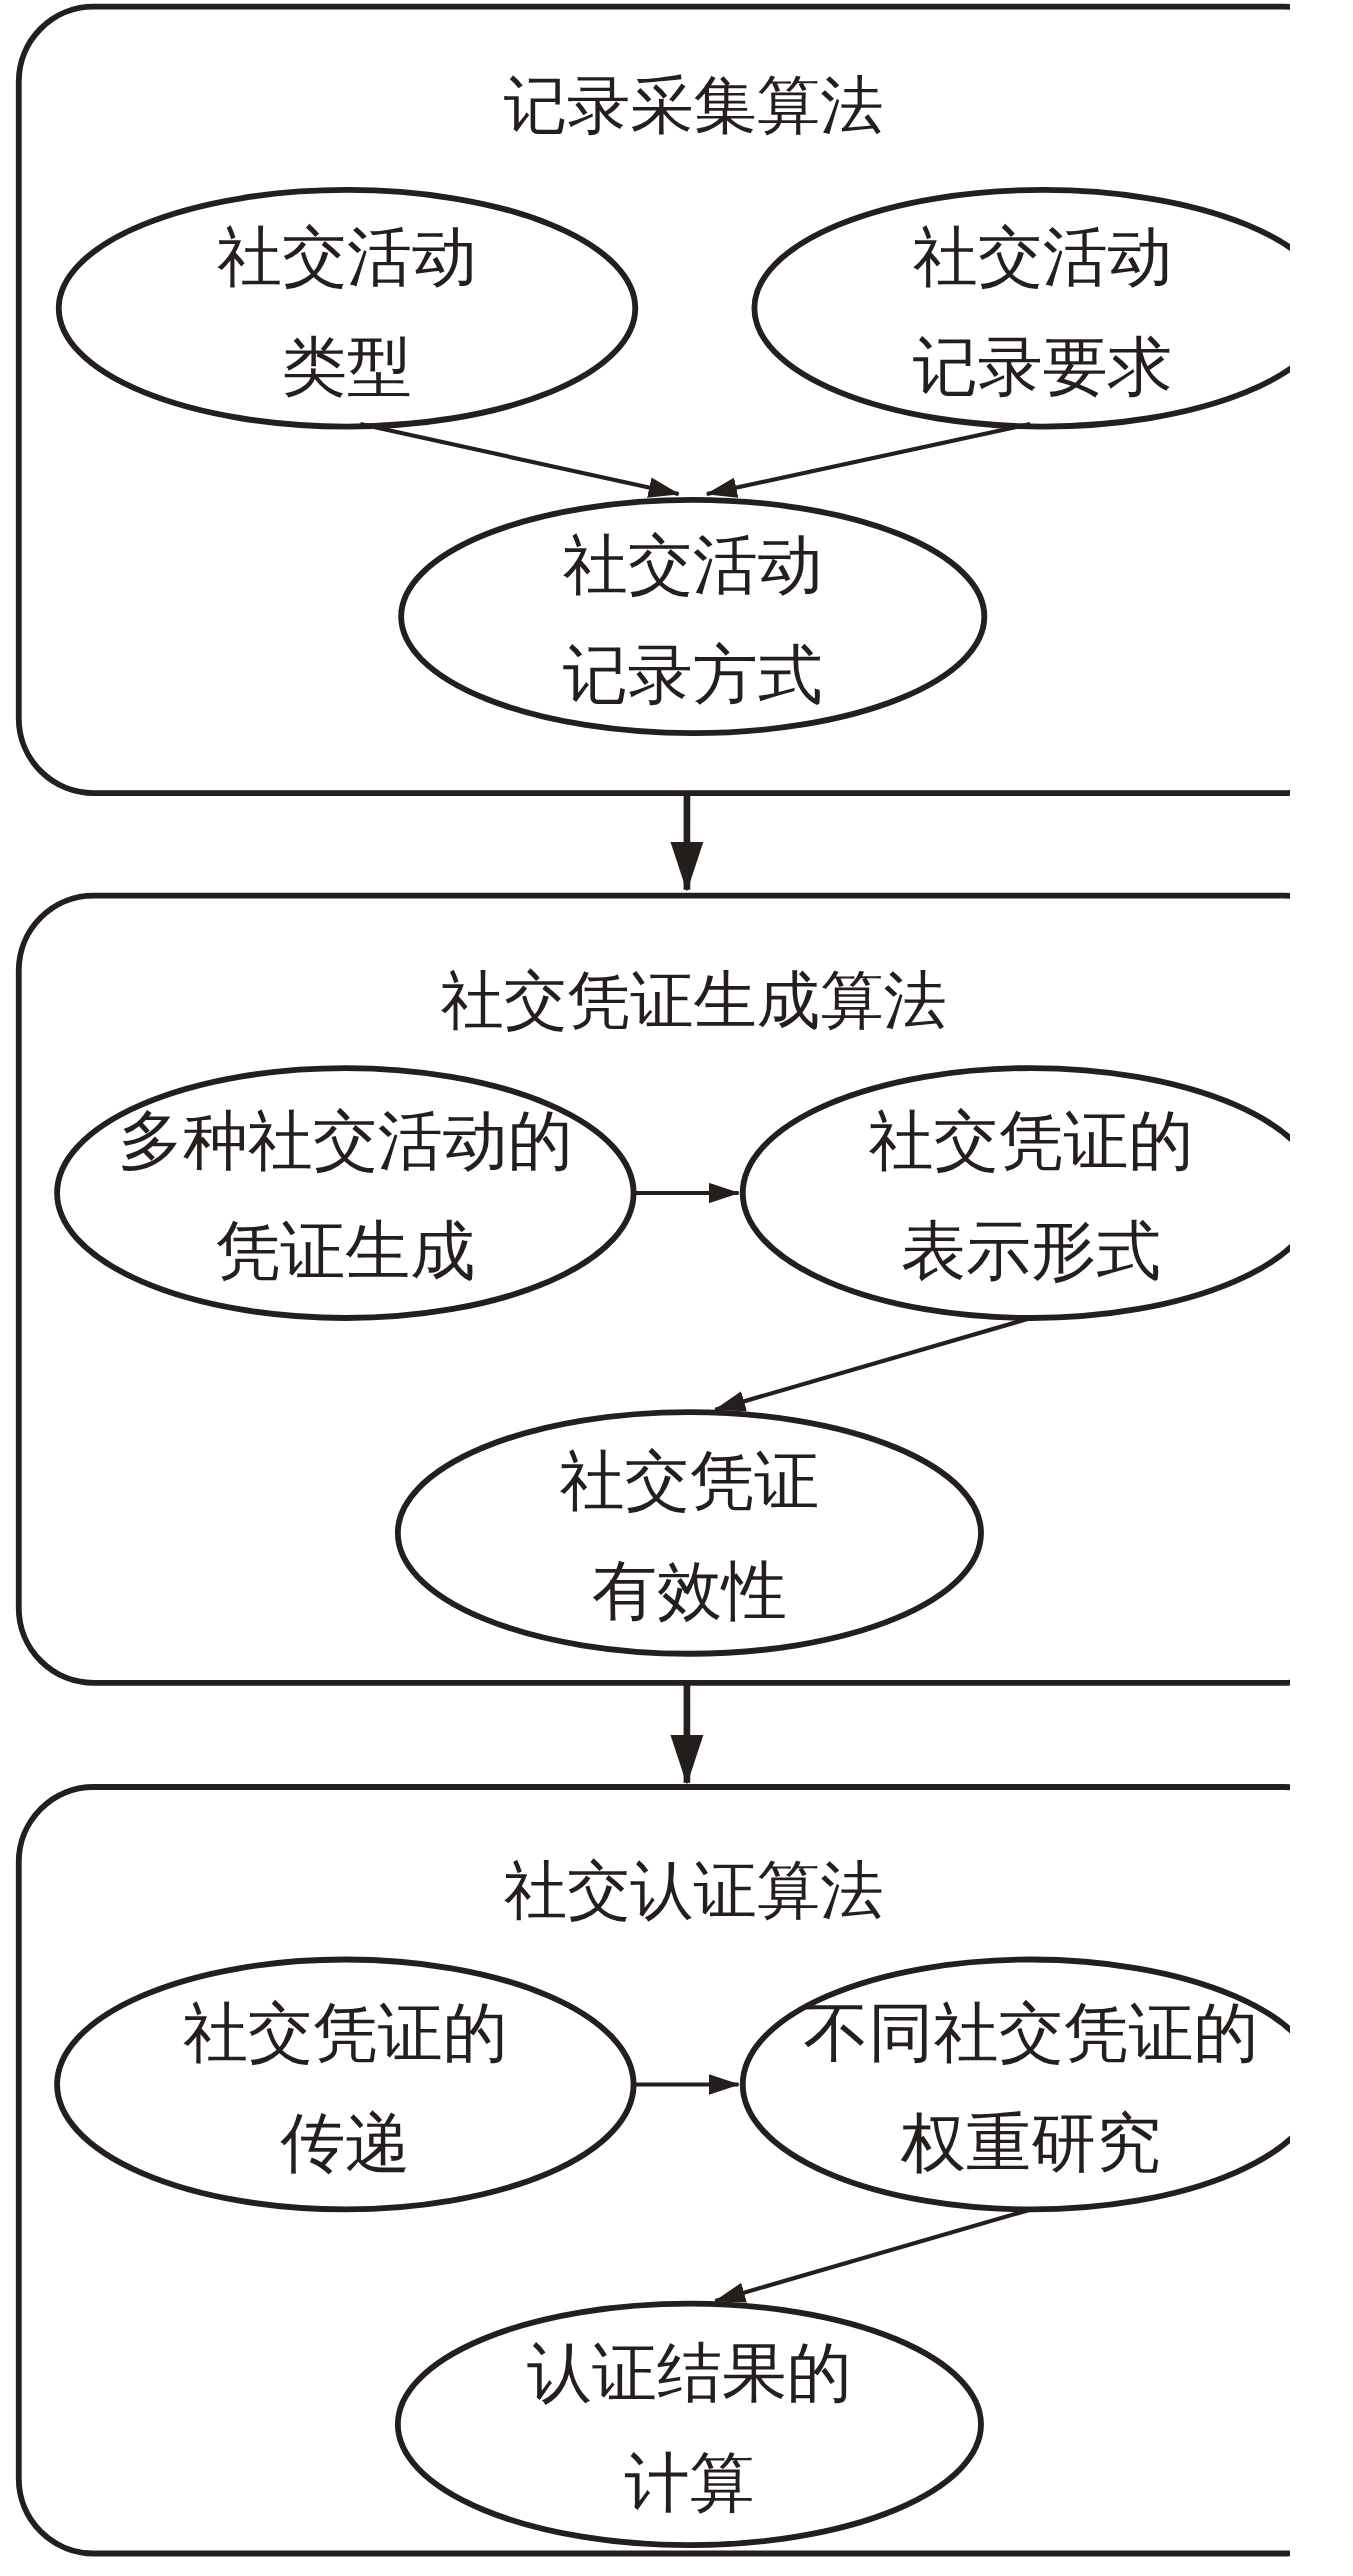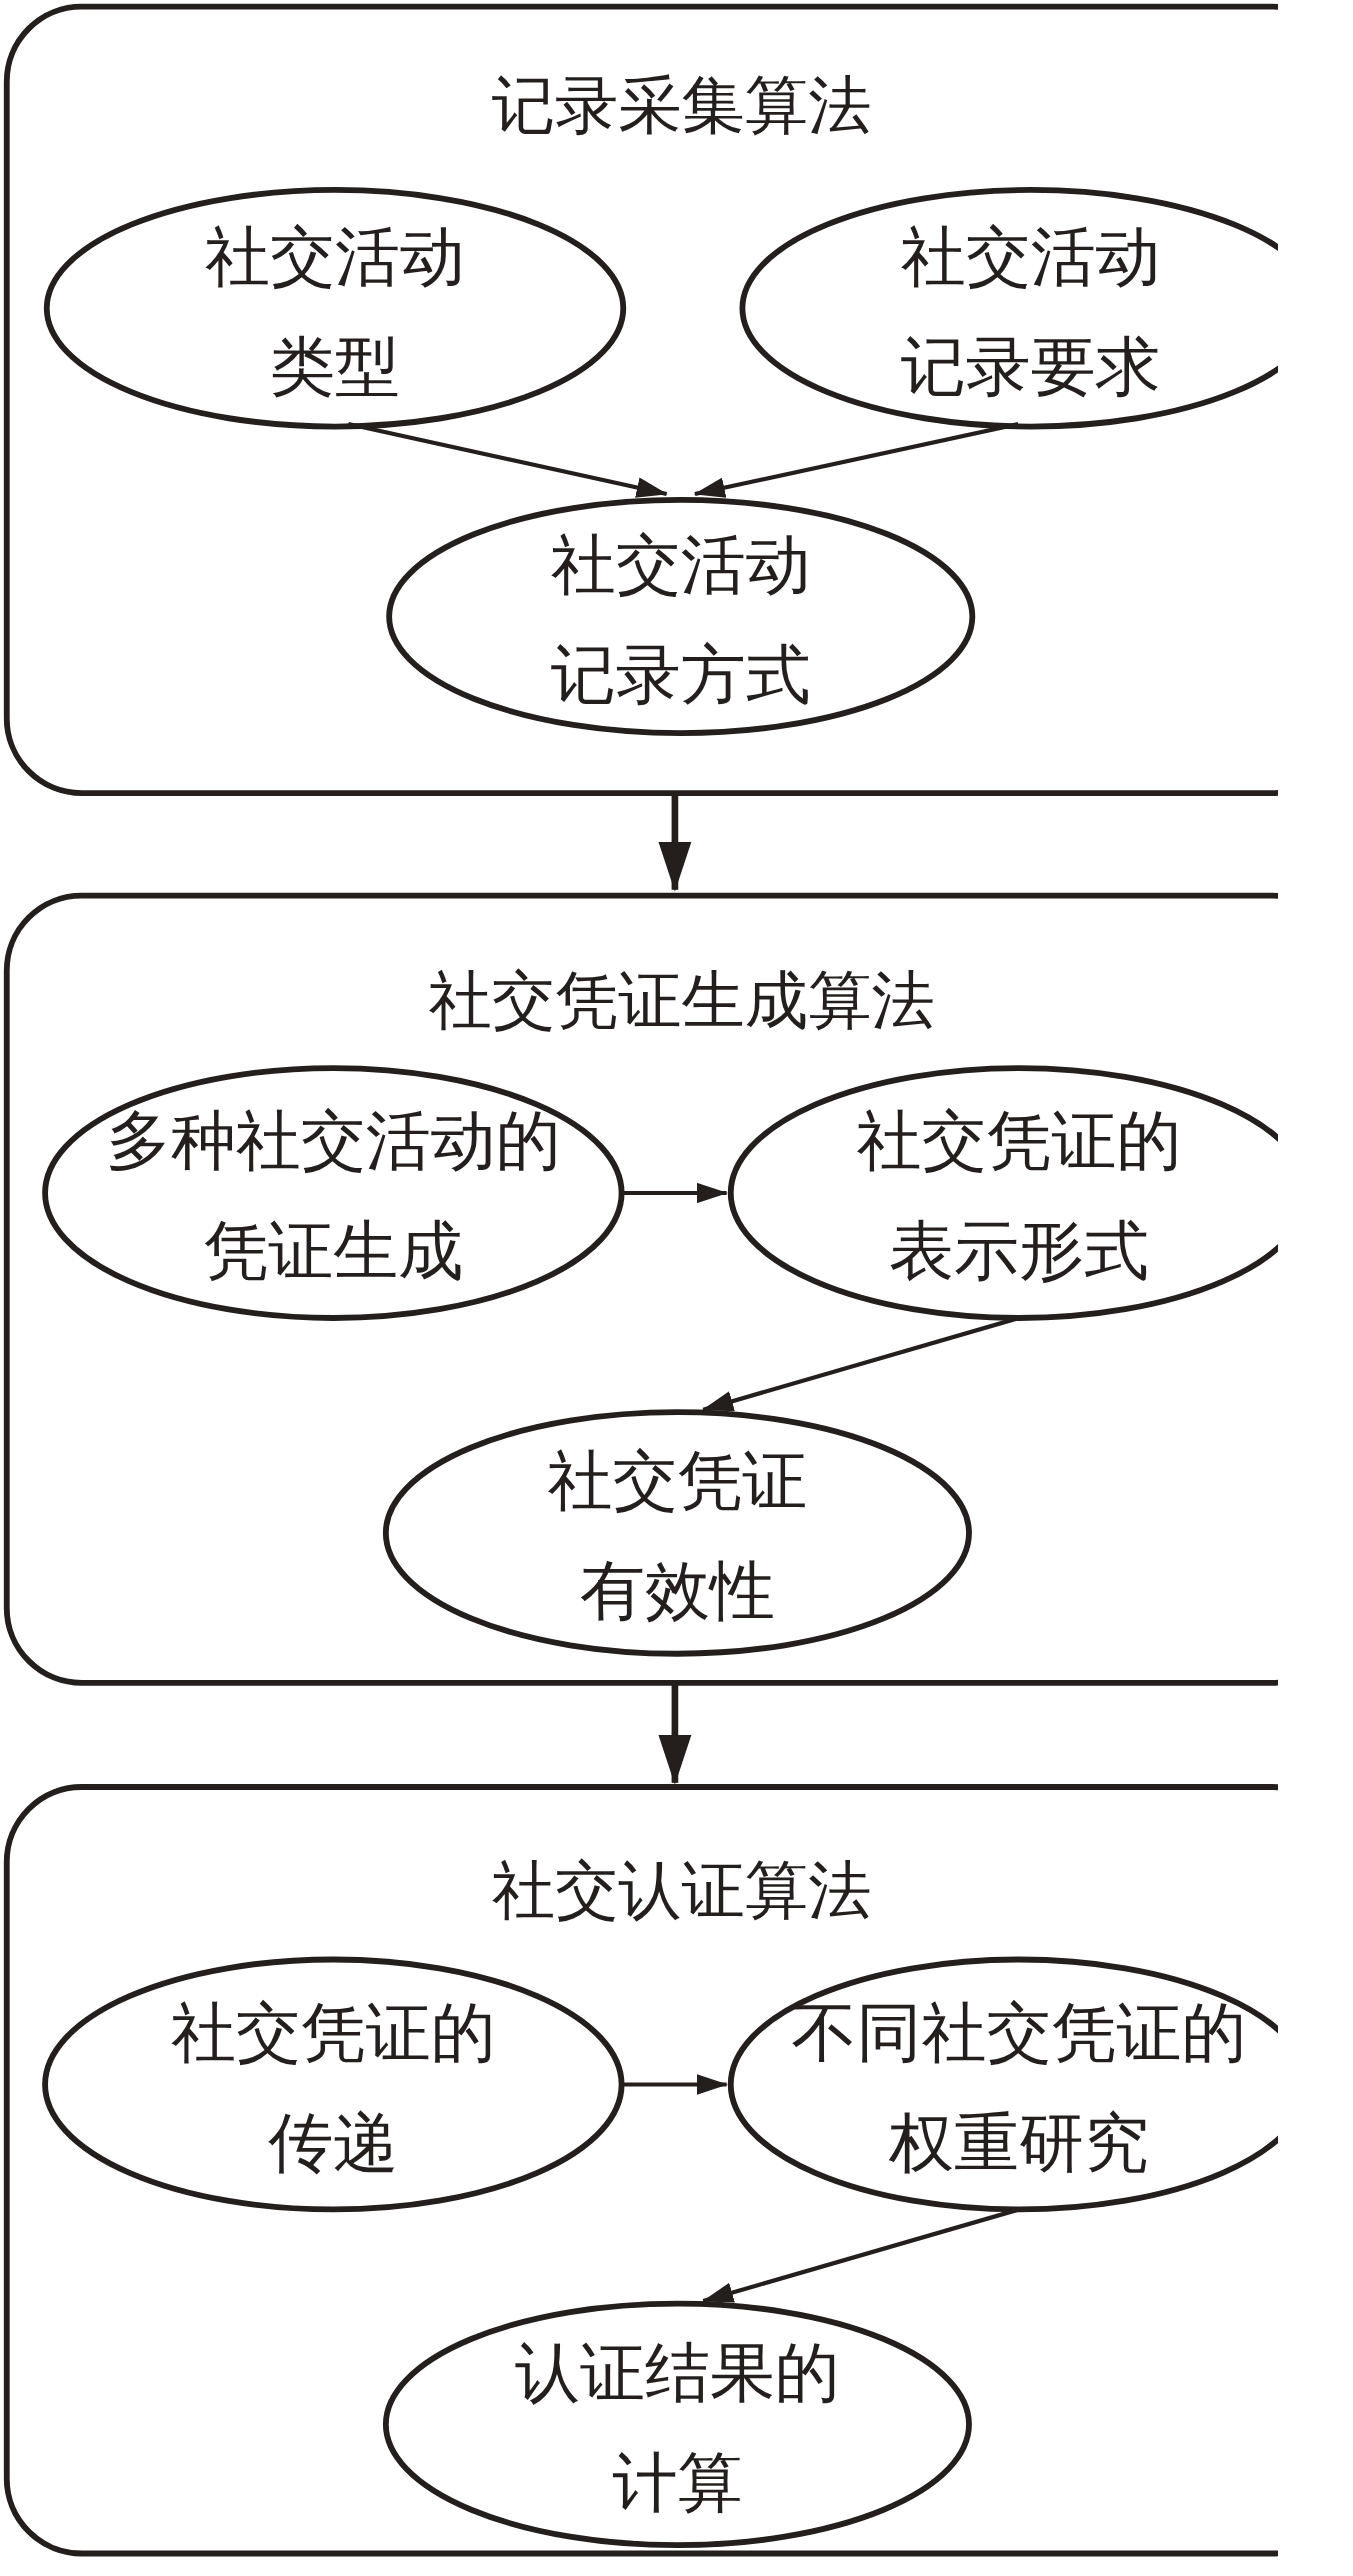--- a/index.html
+++ b/index.html
@@ -1,19 +1,20 @@
 <!DOCTYPE html>
 <html style="font-size:13.3px"><head>
 <meta charset="utf-8">
 <style>
   html, body { margin: 0; padding: 0; background: #ffffff; }
   .page {
     width: 1278px; height: 2576px; position: relative;
     background: #ffffff; overflow: hidden;
     font-family: "Liberation Serif", "DejaVu Serif", serif;
+    padding-left: 12px;
   }
   svg.diagram { display: block; }
   .stage-box {
     fill: #ffffff; stroke: #241e1c; stroke-width: 7px;
   }
   .node-ellipse {
     fill: #ffffff; stroke: #241e1c; stroke-width: 7px;
   }
   .arrow {
     fill: none; stroke: #241e1c; stroke-width: 5px;

